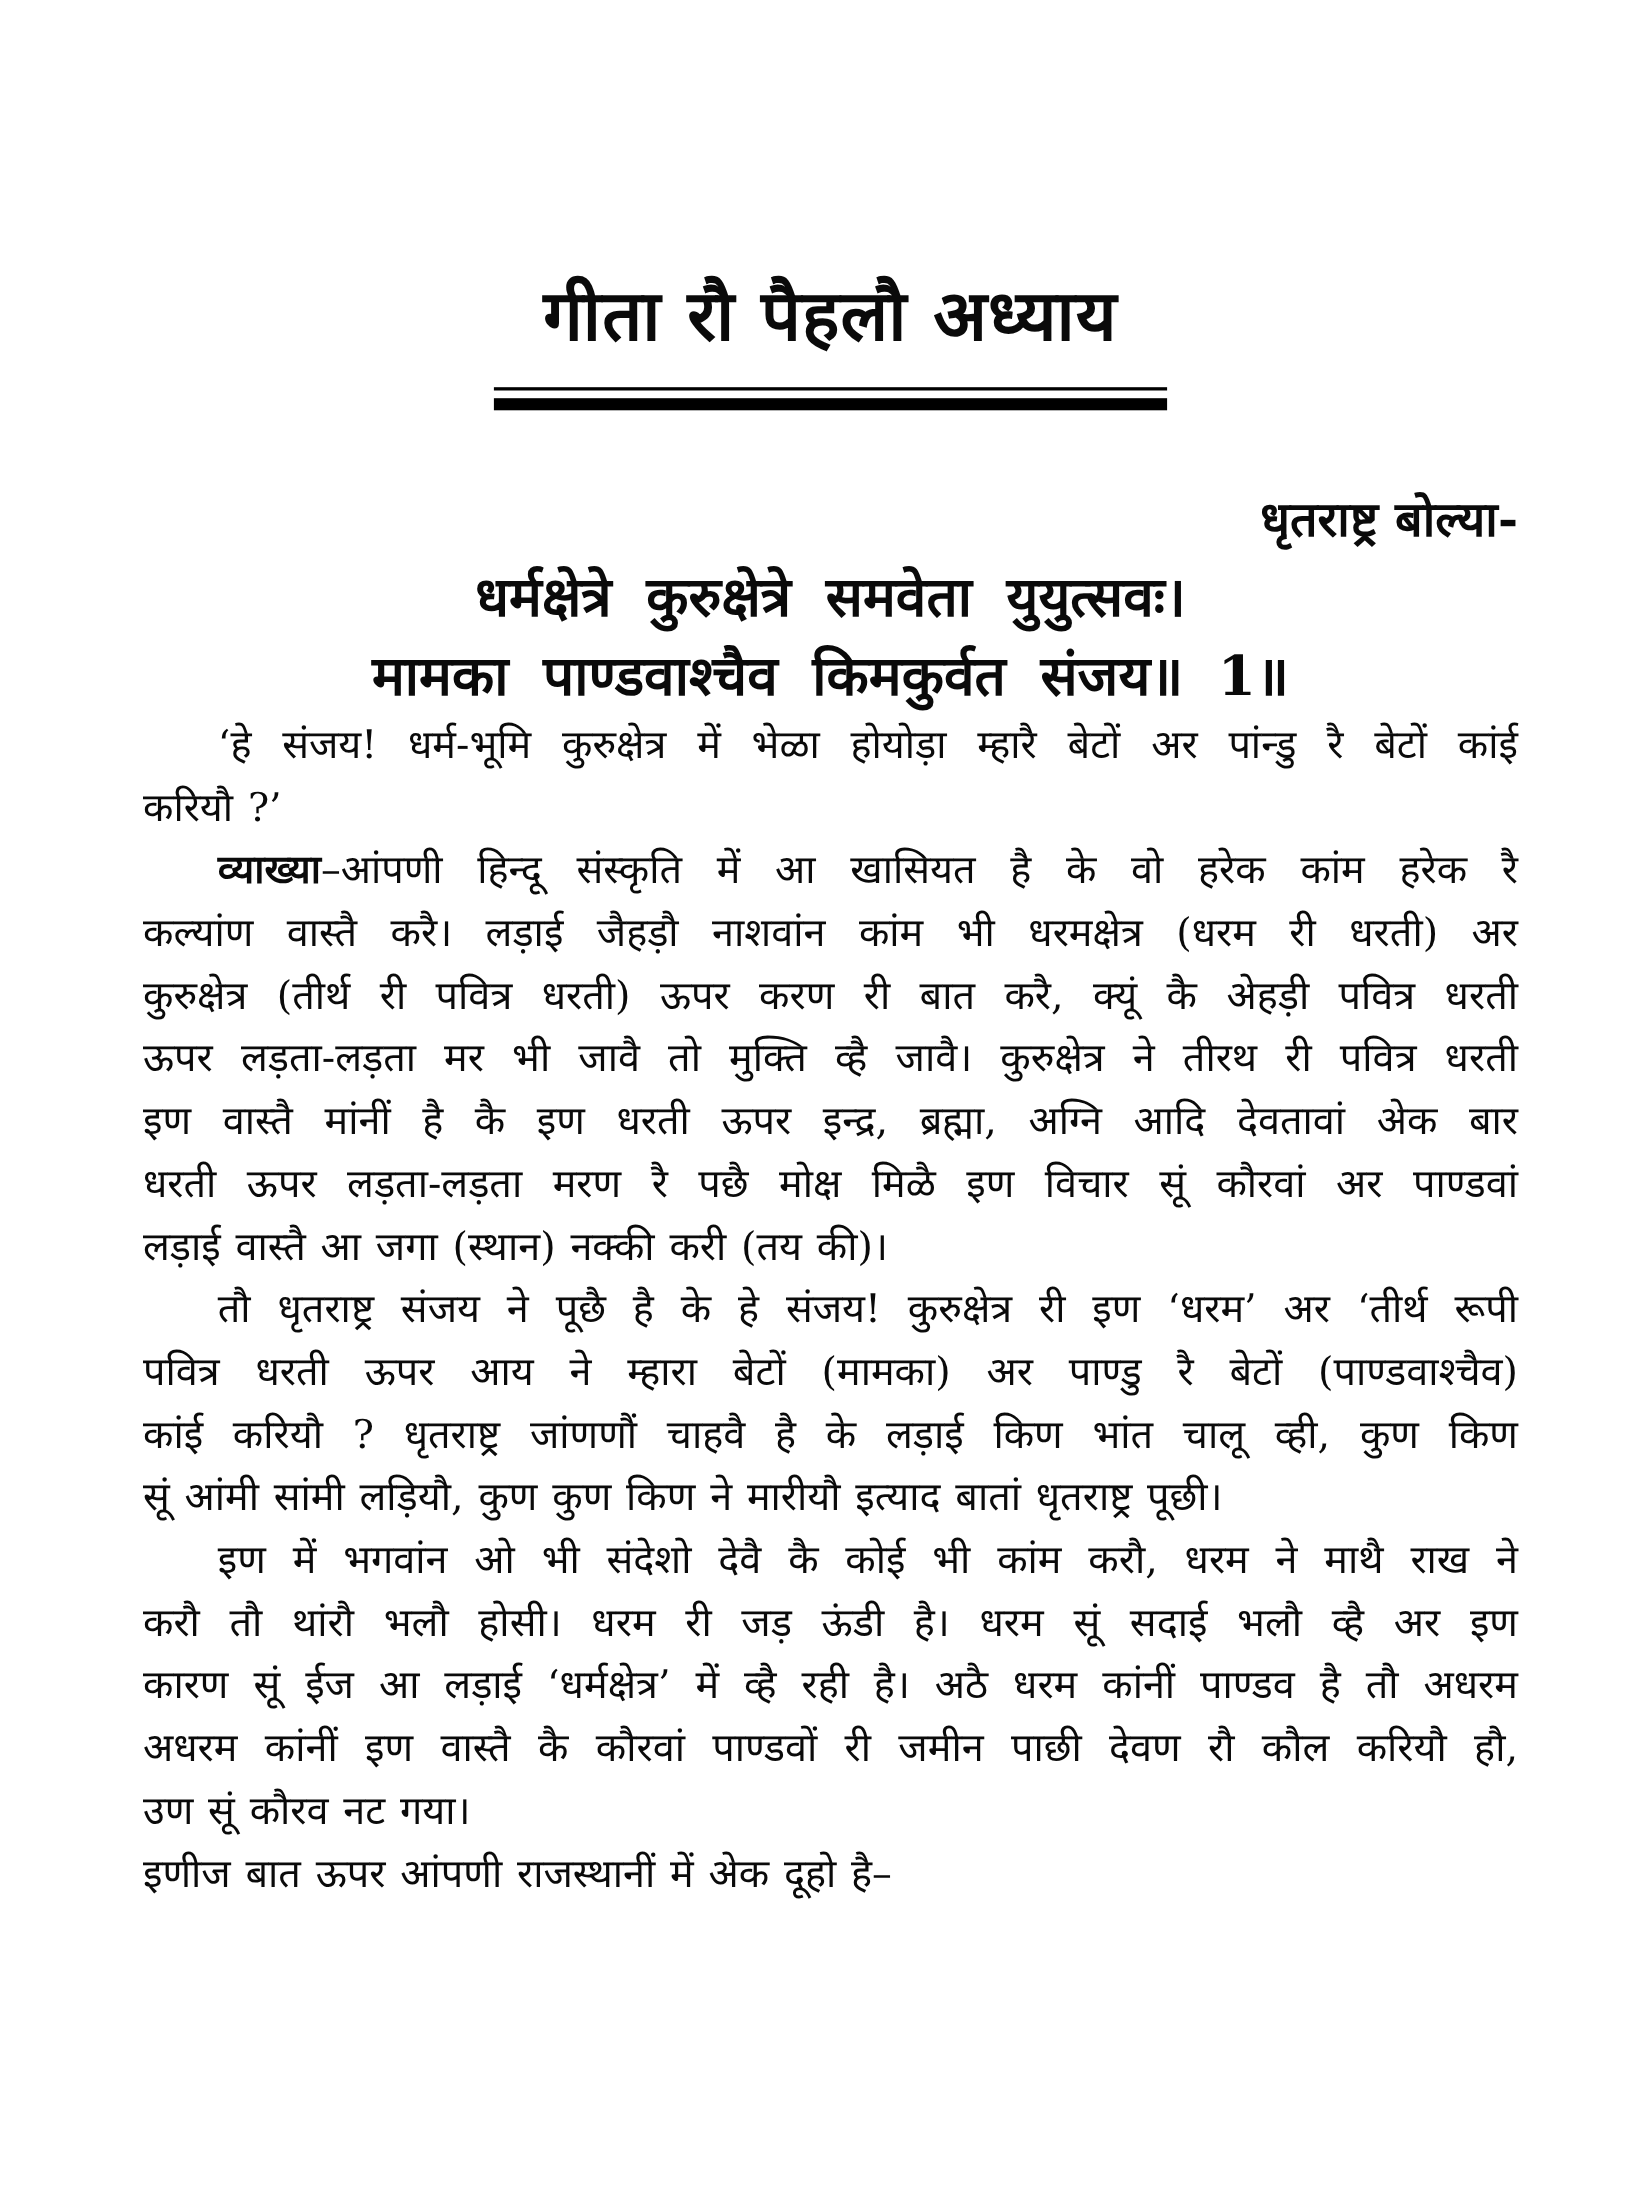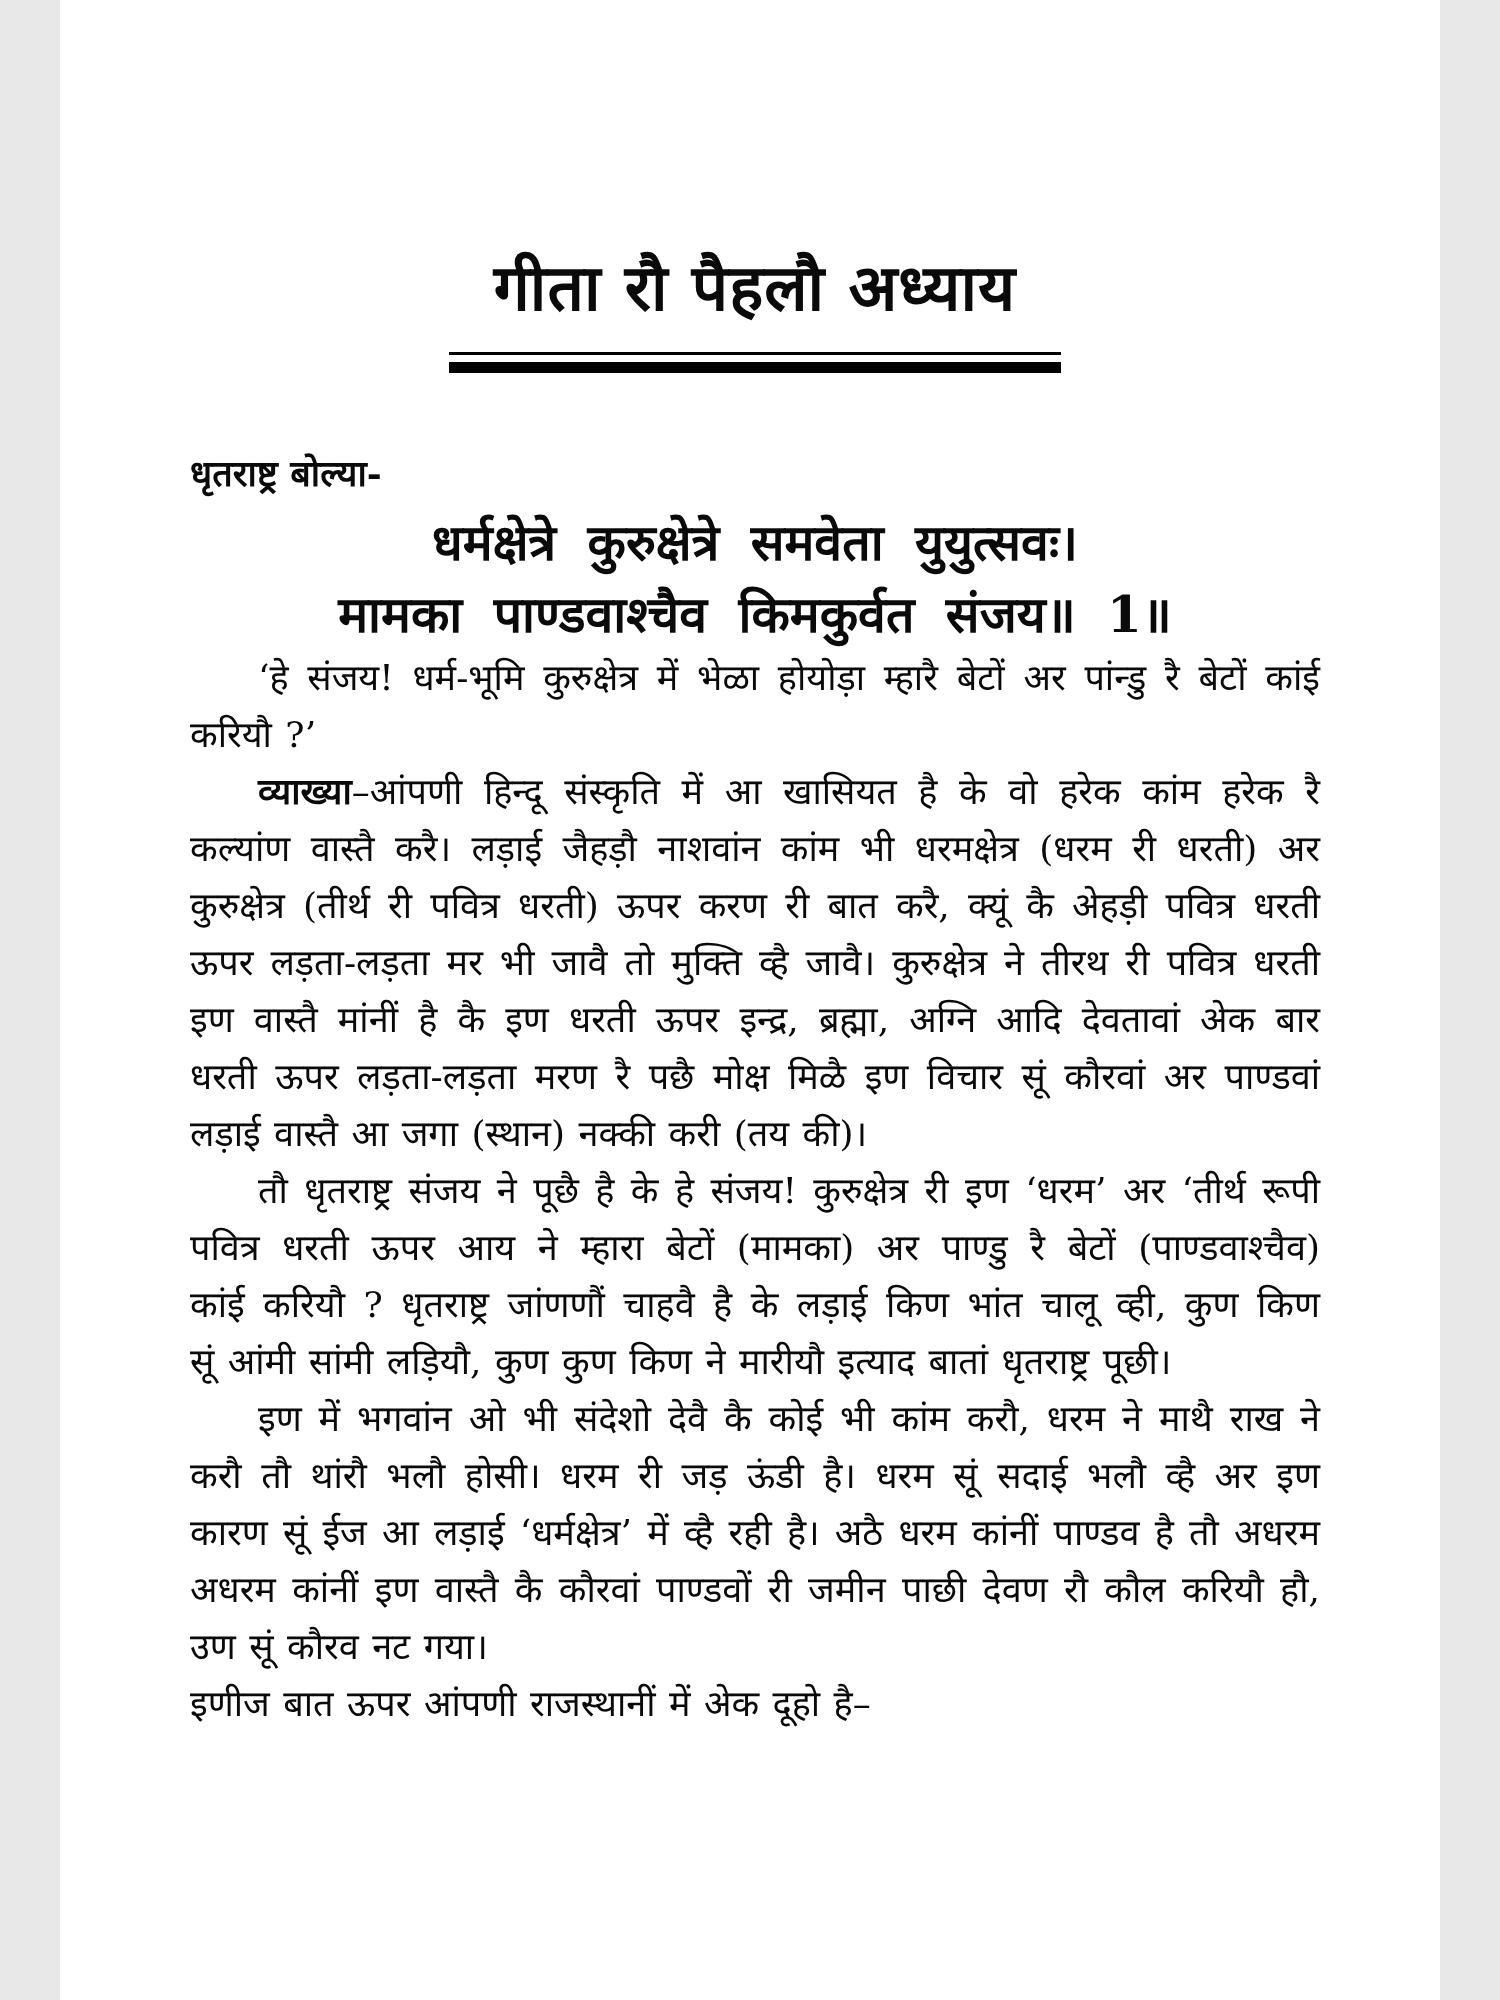--- a/index.html
+++ b/index.html
@@ -1,18 +1,18 @@
 <!DOCTYPE html>
 <html><head>
 <meta charset="utf-8">
 <style>
   html,body{margin:0;padding:0;background:#e8e8e8;}
   .page{
     position:relative;
-    width:1380px;height:2000px;
+    width:1500px;height:2000px;
     margin:0 auto;
     background:#ffffff;
     color:#0a0a0a;
     font-family:"DejaVu Serif","Liberation Serif",serif;
     overflow:hidden;
   }
   .content{padding:0 120px 0 130px;}
   .chapter-title{
     margin-top:238px;
     font-size:64px;
@@ -20,23 +20,23 @@
     font-weight:bold;
     text-align:center;
     letter-spacing:1px;
     white-space:nowrap;
   }
   .title-rule{width:612px;margin:14px auto 0;}
   .title-rule .thin{height:3px;background:#000;}
   .title-rule .thick{height:11px;background:#000;margin-top:7px;}
   .speaker{
     margin-top:78px;
-    text-align:left;
+    text-align:right;
     font-weight:bold;
-    font-size:36px;
+    font-size:44px;
     line-height:44px;
   }
   .verse{
     text-align:center;
     font-weight:bold;
     font-size:50px;
     word-spacing:14px;
   }
   .verse .vline{margin-top:24px;line-height:48px;white-space:nowrap;}
   .body-text{

